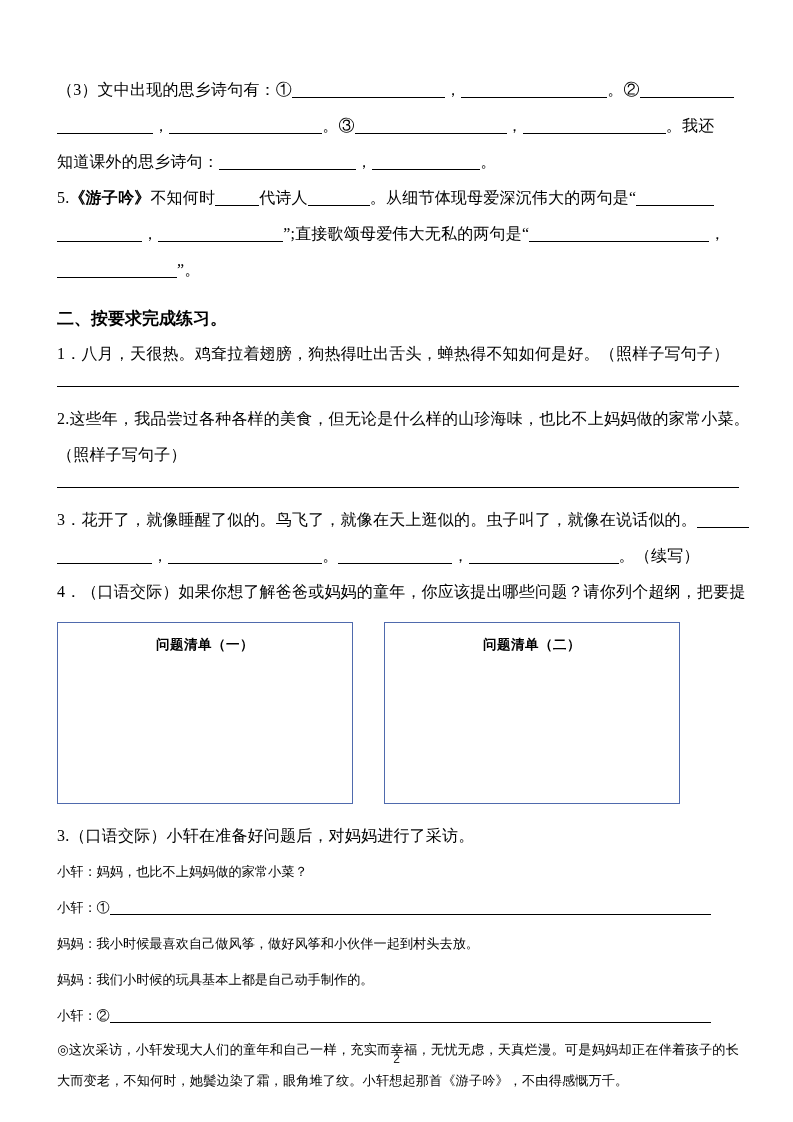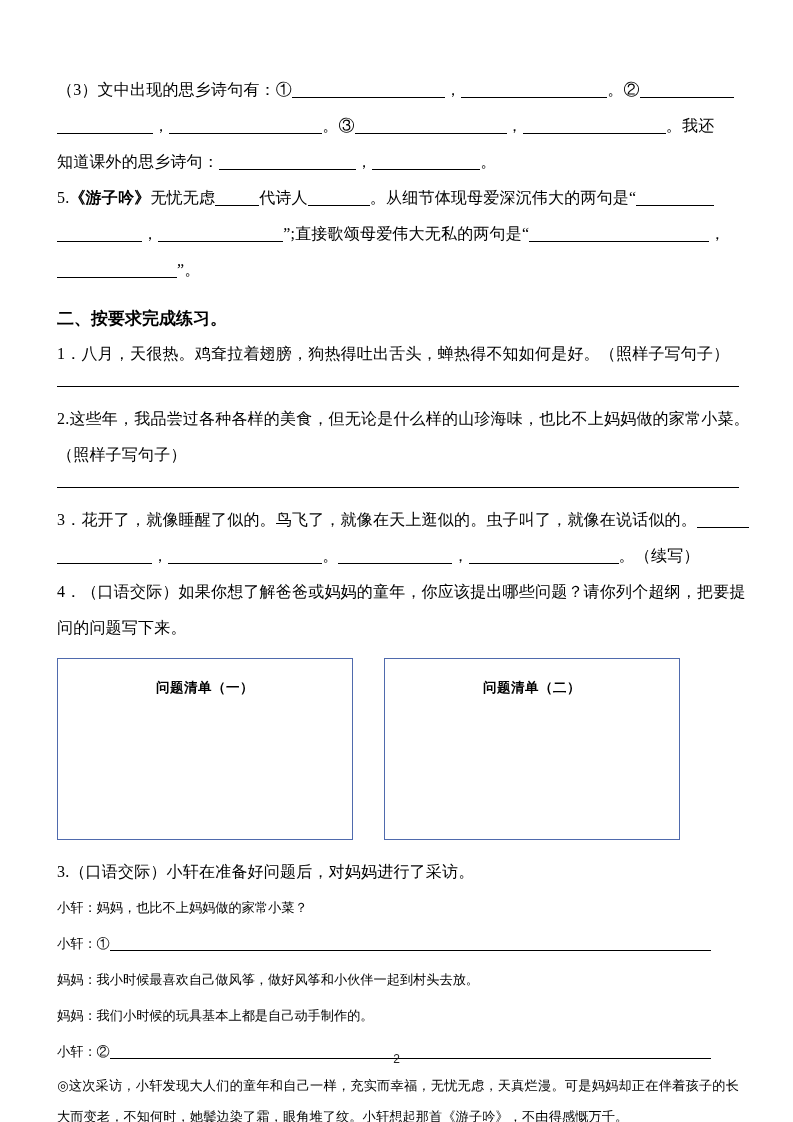--- a/index.html
+++ b/index.html
@@ -66,21 +66,21 @@
     display: flex;
     gap: 31px;
     margin-top: 12px;
   }
   .qbox {
     border: 1.5px solid #4f6aad;
     width: 296px;
     height: 182px;
     box-sizing: border-box;
     background: #ffffff;
-    padding-top: 20px;
+    padding-top: 13px;
   }
   .qbox-title {
     text-align: center;
     font-size: 13.5px;
     font-weight: bold;
     letter-spacing: 0.5px;
   }
 
   
   .dlg {
@@ -125,21 +125,21 @@
 
     <div class="row">
       <span class="blank" style="width:96px"></span><span class="t">，</span><span class="blank" style="width:153px"></span><span class="t">。</span><span class="t">③</span><span class="blank" style="width:152px"></span><span class="t">，</span><span class="blank" style="width:143px"></span><span class="t">。我还</span>
     </div>
 
     <div class="row">
       <span class="t">知道课外的思乡诗句：</span><span class="blank" style="width:137px"></span><span class="t">，</span><span class="blank" style="width:108px"></span><span class="t">。</span>
     </div>
 
     <div class="row">
-      <span class="t">5.</span><span class="t b">《游子吟》</span><span class="t">无忧无虑</span><span class="blank" style="width:44px"></span><span class="t">代诗人</span><span class="blank" style="width:62px"></span><span class="t">。从细节体现母爱深沉伟大的两句是</span><span class="t">“</span><span class="blank" style="width:78px"></span>
+      <span class="t">5.</span><span class="t b">《游子吟》</span><span class="t">不知何时</span><span class="blank" style="width:44px"></span><span class="t">代诗人</span><span class="blank" style="width:62px"></span><span class="t">。从细节体现母爱深沉伟大的两句是</span><span class="t">“</span><span class="blank" style="width:78px"></span>
     </div>
 
     <div class="row">
       <span class="blank" style="width:85px"></span><span class="t">，</span><span class="blank" style="width:125px"></span><span class="t">”;直接歌颂母爱伟大无私的两句是</span><span class="t">“</span><span class="blank" style="width:180px"></span><span class="t">，</span>
     </div>
 
     <div class="row">
       <span class="blank" style="width:120px"></span><span class="t">”</span><span class="t">。</span>
     </div>
 
@@ -157,21 +157,20 @@
 
     <div class="gap-sm"></div>
     <div class="row">
       <span class="t">3．花开了，就像睡醒了似的。鸟飞了，就像在天上逛似的。虫子叫了，就像在说话似的。</span><span class="blank" style="width:52px"></span>
     </div>
     <div class="row">
       <span class="blank" style="width:95px"></span><span class="t">，</span><span class="blank" style="width:154px"></span><span class="t">。</span><span class="blank" style="width:114px"></span><span class="t">，</span><span class="blank" style="width:150px"></span><span class="t">。（续写）</span>
     </div>
 
     <div class="row">4．（口语交际）如果你想了解爸爸或妈妈的童年，你应该提出哪些问题？请你列个超纲，把要提</div>
-    <div class="row">问的问题写下来。</div>
 
     <div class="boxes">
       <div class="qbox">
         <div class="qbox-title">问题清单（一）</div>
       </div>
       <div class="qbox">
         <div class="qbox-title">问题清单（二）</div>
       </div>
     </div>
 

